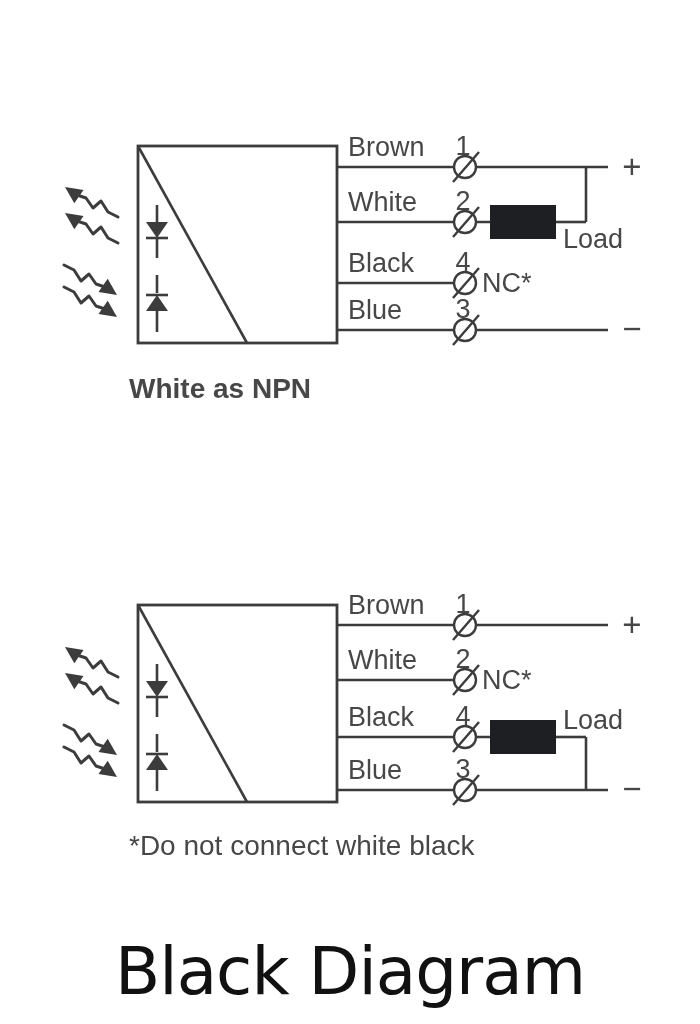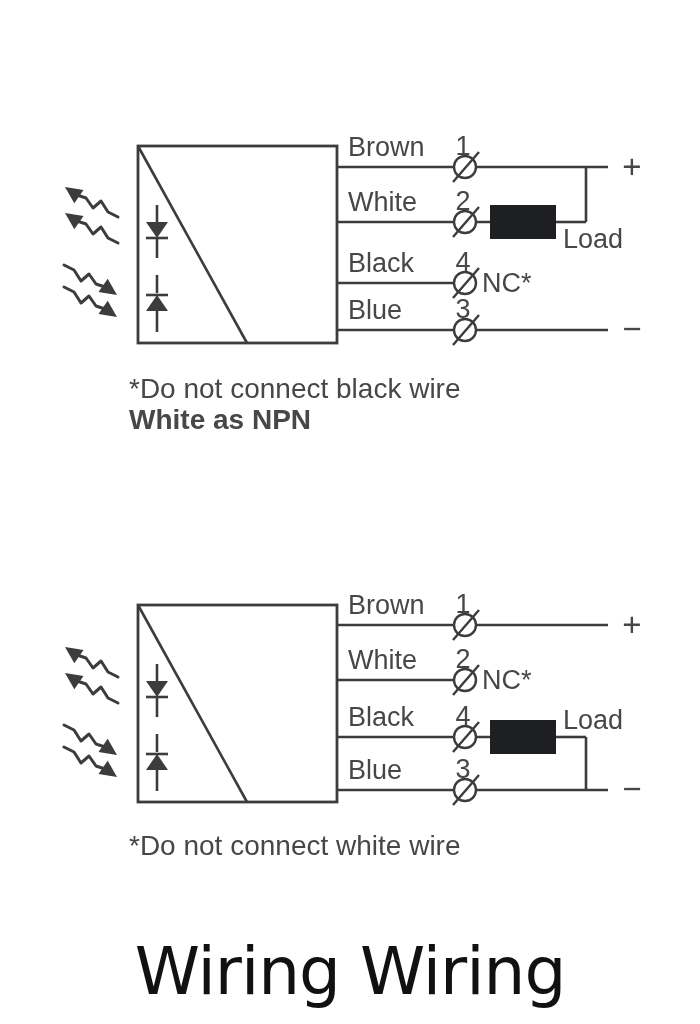--- a/index.html
+++ b/index.html
@@ -124,21 +124,20 @@
       <text class="num" x="408" y="188">3</text>
       <g>
         <circle class="term" cx="410" cy="200" r="11"></circle>
         <line class="w2" x1="398" y1="215" x2="424" y2="185"></line>
       </g>
       <text class="sign" x="577" y="210">−</text>
     </g>
   </svg>
 
   <div class="note" style="top:373px">
-    <div>*Do not connect black wire</div>
     <div class="bold">White as NPN</div>
   </div>
 
   <svg id="diag-pnp" class="diag" viewBox="0 0 610 216">
     <defs>
       <g id="boltB">
         <polygon class="f" points="0,0 9.3,16.3 18.5,3.1"></polygon>
         <polyline class="sh" points="12,8 21,11 28,21 36,14 43,25 53,30"></polyline>
       </g>
     </defs>
@@ -214,18 +213,18 @@
       <text class="num" x="408" y="188">3</text>
       <g>
         <circle class="term" cx="410" cy="200" r="11"></circle>
         <line class="w2" x1="398" y1="215" x2="424" y2="185"></line>
       </g>
       <text class="sign" x="577" y="210">−</text>
     </g>
   </svg>
 
   <div class="note" style="top:830px">
-    <div>*Do not connect white wire</div>
+    <div>*Do not connect white black</div>
   </div>
 
-  <div class="title">Wiring Wiring</div>
+  <div class="title">Black Diagram</div>
 
 </div>
 
 </body></html>

